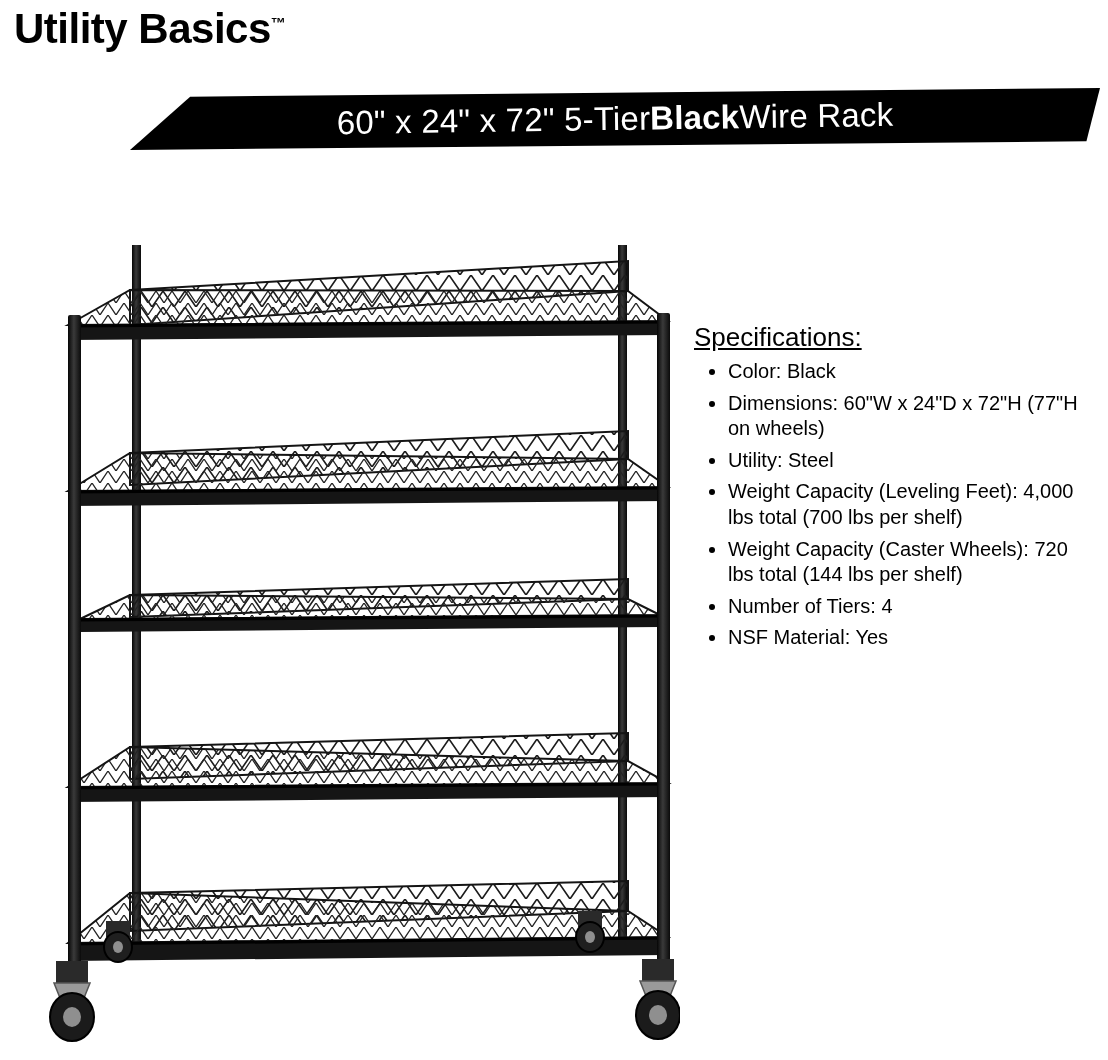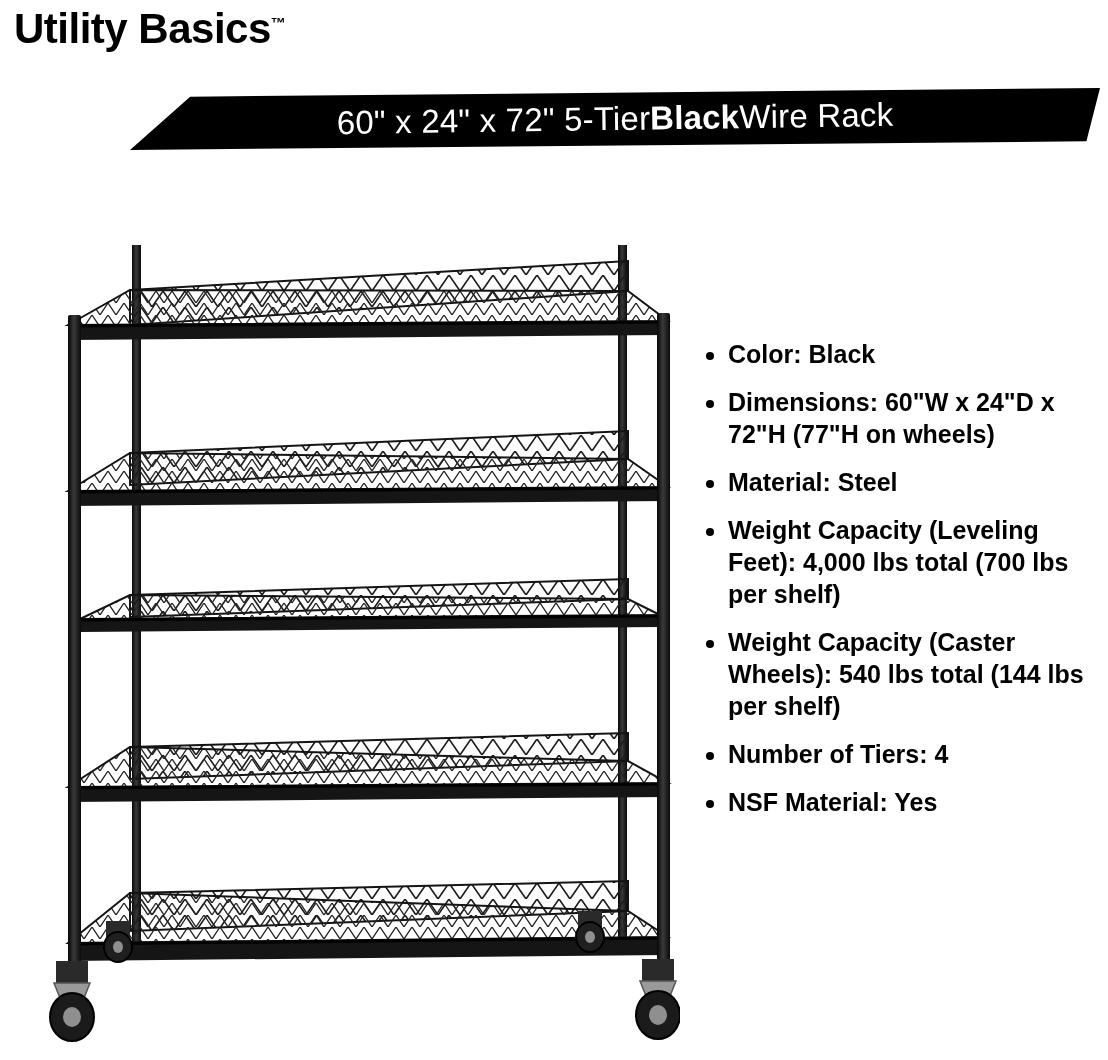--- a/index.html
+++ b/index.html
@@ -92,24 +92,23 @@
     font-size: 26px;
     text-decoration: underline;
     margin: 0 0 4px 0;
   }
   ul.specs {
     margin: 0;
     padding-left: 34px;
     list-style: disc;
   }
   ul.specs li {
-    font-size: 25px;
+    font-size: 20px;
     line-height: 1.28;
-    margin: 16px 0 1px 0;
-    font-weight: bold;
+    margin: 6px 0 1px 0;
   }
 </style>
 </head>
 <body>
 
 <div class="brand">
   <span>Utility Basics</span><span class="tm">™</span>
 </div>
 
 <div class="banner-wrap">
@@ -198,22 +197,23 @@
     </g>
     <g>
       <rect x="558" y="716" width="24" height="16" fill="#2a2a2a"></rect>
       <ellipse cx="570" cy="742" rx="14" ry="15" fill="#1f1f1f" stroke="#000" stroke-width="2"></ellipse>
       <ellipse cx="570" cy="742" rx="5" ry="6" fill="#8f8f8f"></ellipse>
     </g>
   </svg>
 </div>
 
 <div class="copy">
+  <p class="spec-title">Specifications:</p>
   <ul class="specs">
     <li>Color: Black</li>
     <li>Dimensions: 60"W x 24"D x 72"H (77"H on wheels)</li>
-    <li>Material: Steel</li>
+    <li>Utility: Steel</li>
     <li>Weight Capacity (Leveling Feet): 4,000 lbs total (700 lbs per shelf)</li>
-    <li>Weight Capacity (Caster Wheels): 540 lbs total (144 lbs per shelf)</li>
+    <li>Weight Capacity (Caster Wheels): 720 lbs total (144 lbs per shelf)</li>
     <li>Number of Tiers: 4</li>
     <li>NSF Material: Yes</li>
   </ul>
 </div>
 
 </body></html>

